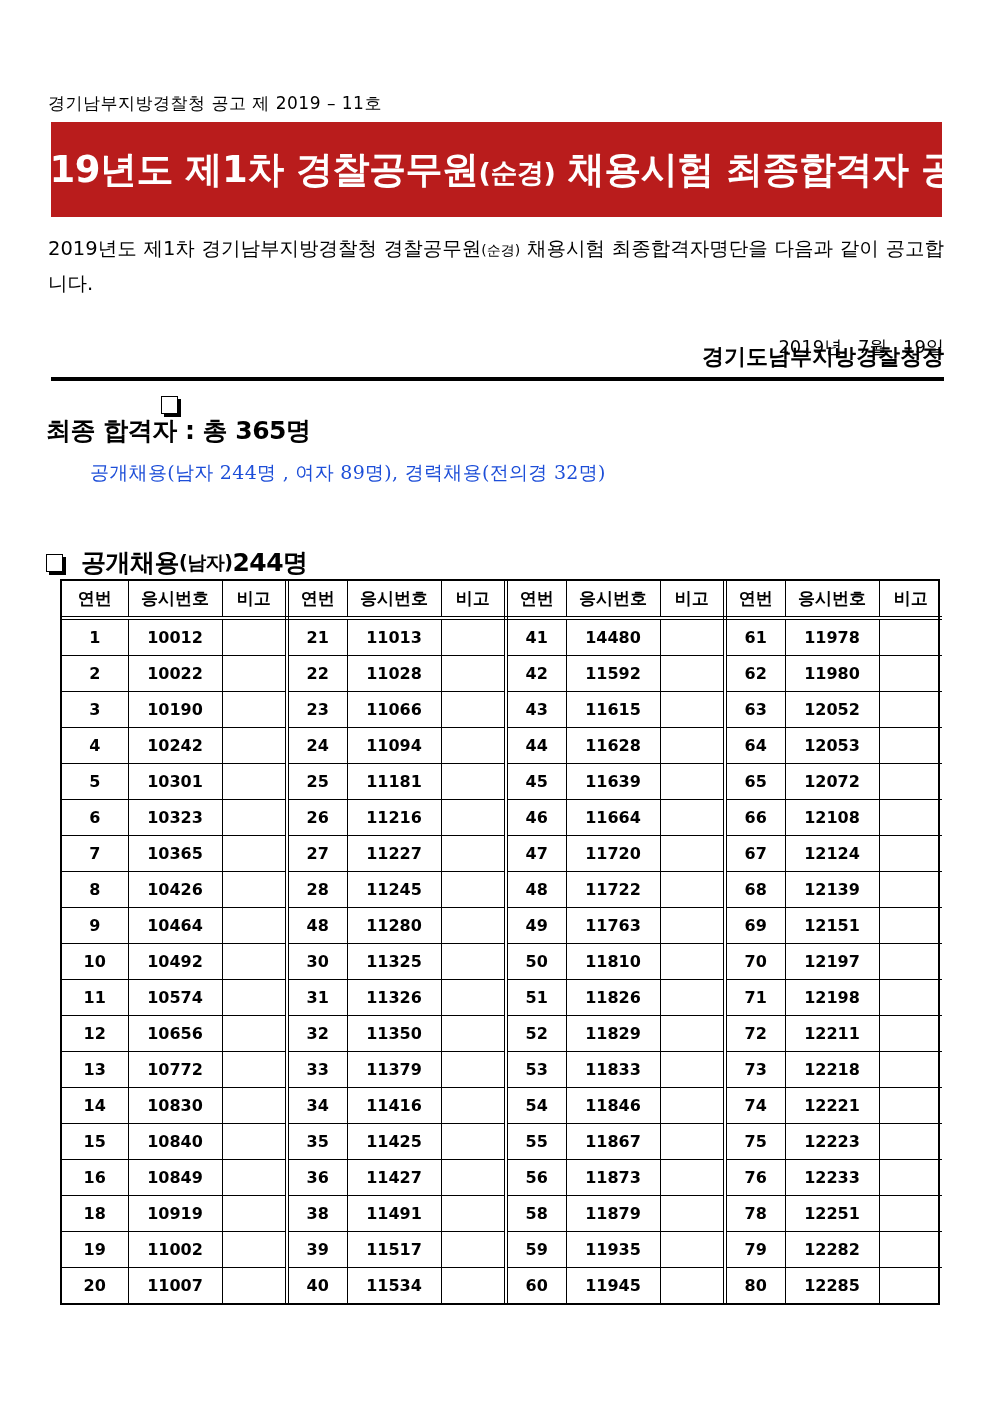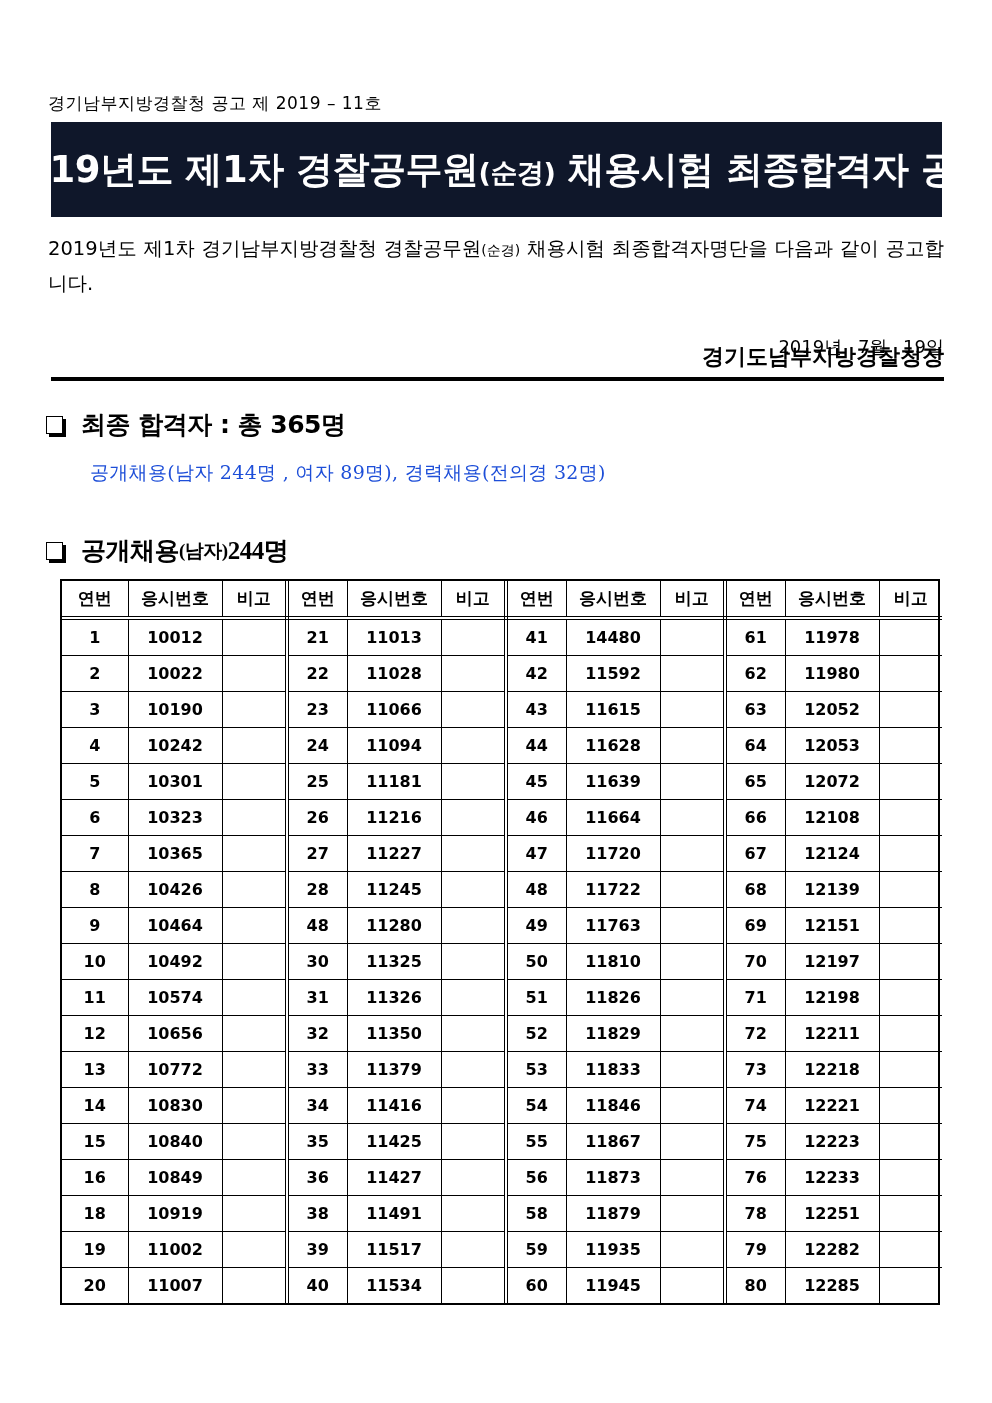--- a/index.html
+++ b/index.html
@@ -1,18 +1,18 @@
 <!DOCTYPE html>
 <html><head>
 <meta charset="utf-8">
 <style>
   html, body { margin: 0; padding: 0; background: #ffffff; }
   body { width: 992px; height: 1403px; position: relative; overflow: hidden; color: #000; font-family: "DejaVu Sans", "Liberation Sans", sans-serif; }
   .notice-no { position: absolute; left: 48px; top: 92px; font-size: 17px; letter-spacing: 0.5px; font-family: "DejaVu Sans", sans-serif; }
-  .title-bar { position: absolute; left: 51px; top: 122px; width: 891px; height: 95px; background: #0f172a; display: flex; align-items: center; justify-content: center; }
+  .title-bar { position: absolute; left: 51px; top: 122px; width: 891px; height: 95px; background: #b91c1c; display: flex; align-items: center; justify-content: center; }
   .title-text { color: #ffffff; font-size: 37px; font-weight: bold; letter-spacing: -0.5px; font-family: "DejaVu Sans", sans-serif; white-space: nowrap; }
   .title-text .small { font-size: 27px; }
   .intro { position: absolute; left: 48px; top: 232px; width: 896px; font-size: 19.5px; line-height: 33px; text-align: justify; text-align-last: left; font-family: "DejaVu Sans", sans-serif; }
   .intro .small { font-size: 14px; }
   .date { position: absolute; right: 48px; top: 303px; font-size: 18px; word-spacing: 10px; font-family: "DejaVu Sans", sans-serif; margin-top: 32px; }
   .issuer { position: absolute; right: 48px; top: 342px; font-size: 22px; font-weight: bold; font-family: "DejaVu Sans", sans-serif; }
   .rule { position: absolute; left: 51px; top: 377px; width: 893px; height: 4px; background: #000; }
   .section-head { position: absolute; left: 46px; display: flex; align-items: center; font-size: 25px; font-weight: bold; font-family: "DejaVu Sans", sans-serif; letter-spacing: -0.5px; }
   .section-head .small { font-size: 19px; }
   .checkbox { width: 17px; height: 18px; border: 1.5px solid #000; box-shadow: 3px 3px 0 #000; margin-right: 18px; background: #fff; box-sizing: border-box; }
@@ -37,28 +37,28 @@
 <div class="title-bar">
   <div class="title-text"><span>2019년도 제1차 경찰공무원</span><span class="small">(순경)</span><span> 채용시험 최종합격자 공고</span></div>
 </div>
 
 <div class="intro"><span>2019년도 제1차 경기남부지방경찰청 경찰공무원</span><span class="small">(순경)</span><span> 채용시험 최종합격자명단을 다음과 같이 공고합니다.</span></div>
 
 <div class="date">2019년 7월 19일</div>
 <div class="issuer">경기도남부지방경찰청장</div>
 <div class="rule"></div>
 
-<div class="section-head" style="top:408px;">
+<div class="section-head" style="top:396px;flex-direction:column;">
   <span class="checkbox"></span>
   <span>최종 합격자 : 총 365명</span>
 </div>
 
 <div class="summary">공개채용(남자 244명 , 여자 89명), 경력채용(전의경 32명)</div>
 
-<div class="section-head" style="top:534px;font-family:Liberation Serif, serif;">
+<div class="section-head" style="top:546px;">
   <span class="checkbox"></span>
   <span>공개채용</span>
     <span class="small">(남자)</span>
     <span> 244명</span>
 </div>
 
 <div class="table-wrap">
   <table id="results">
     <colgroup>
       <col style="width:66px">

